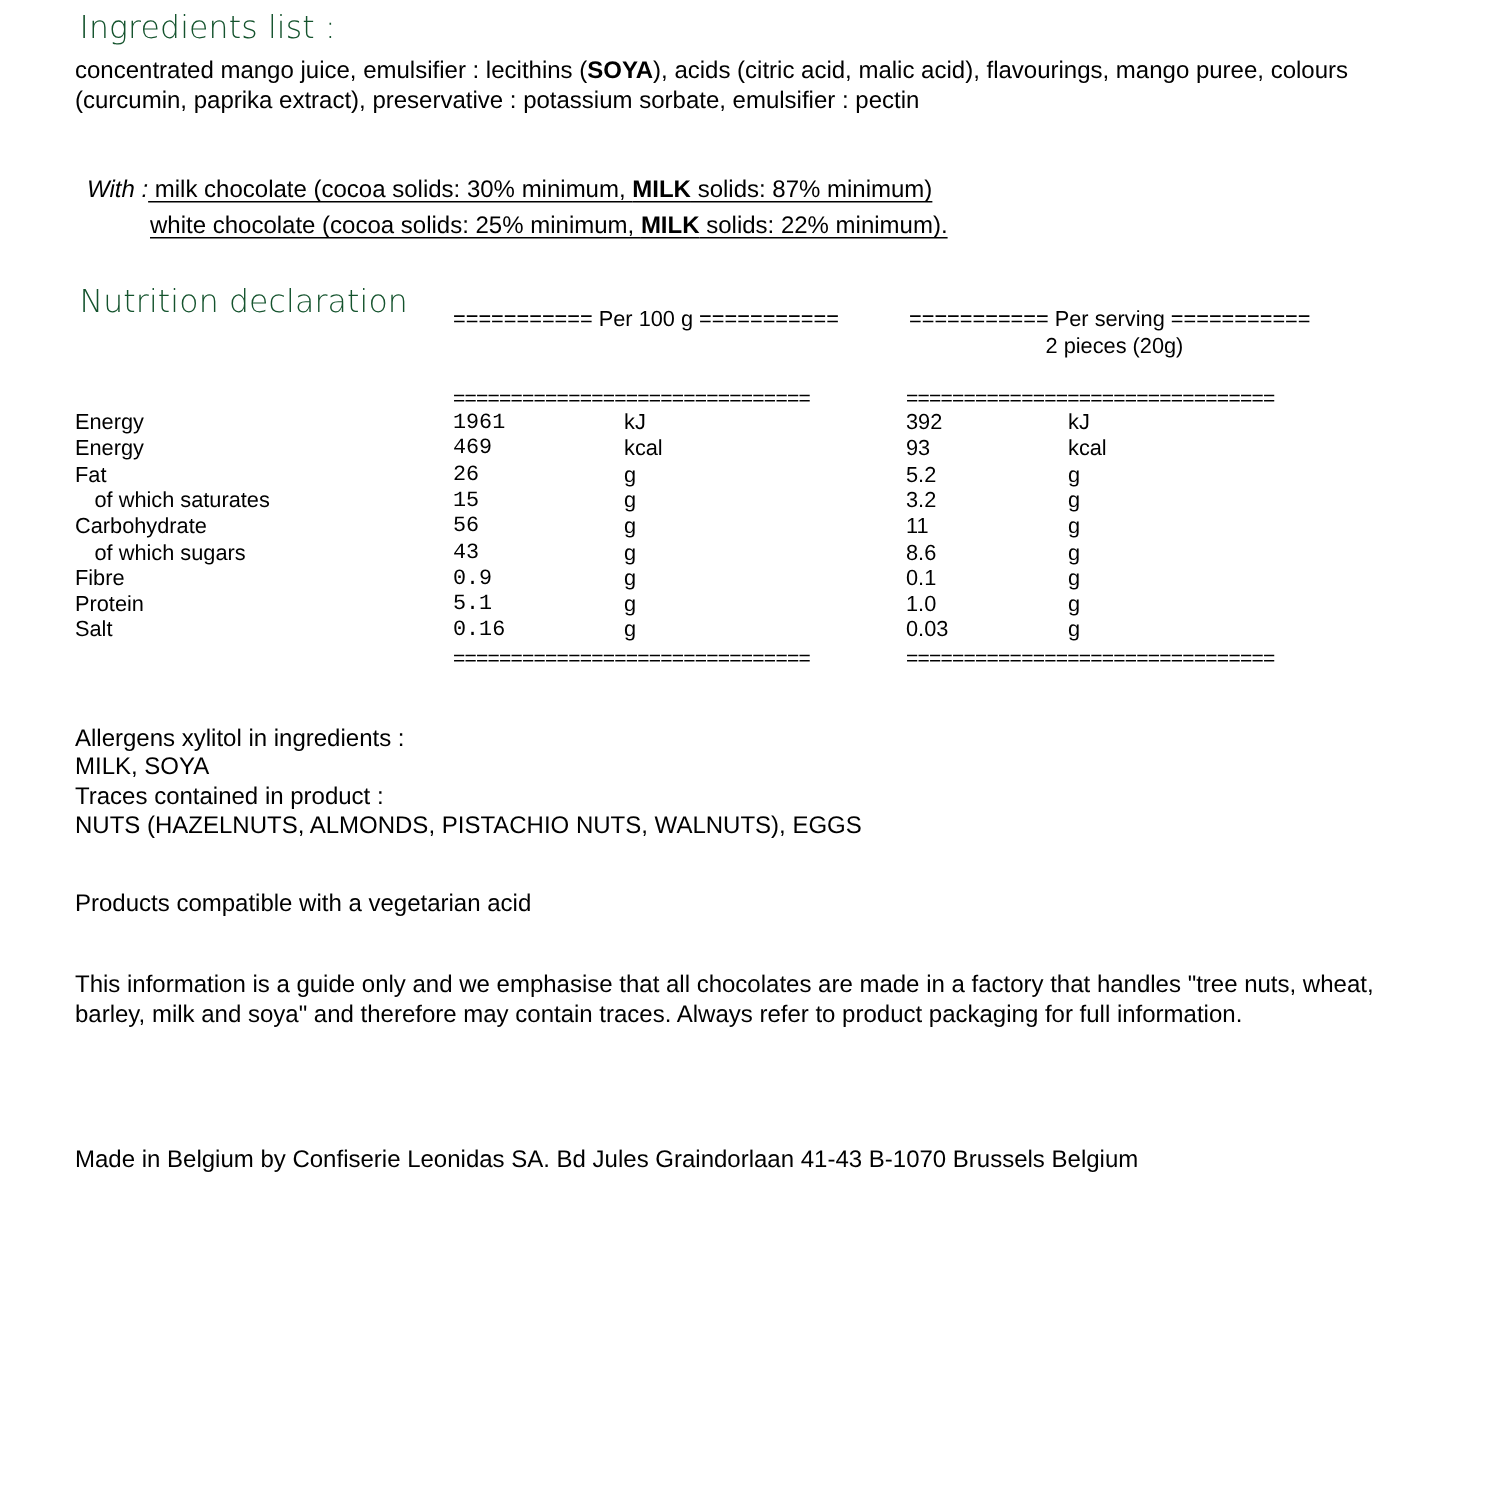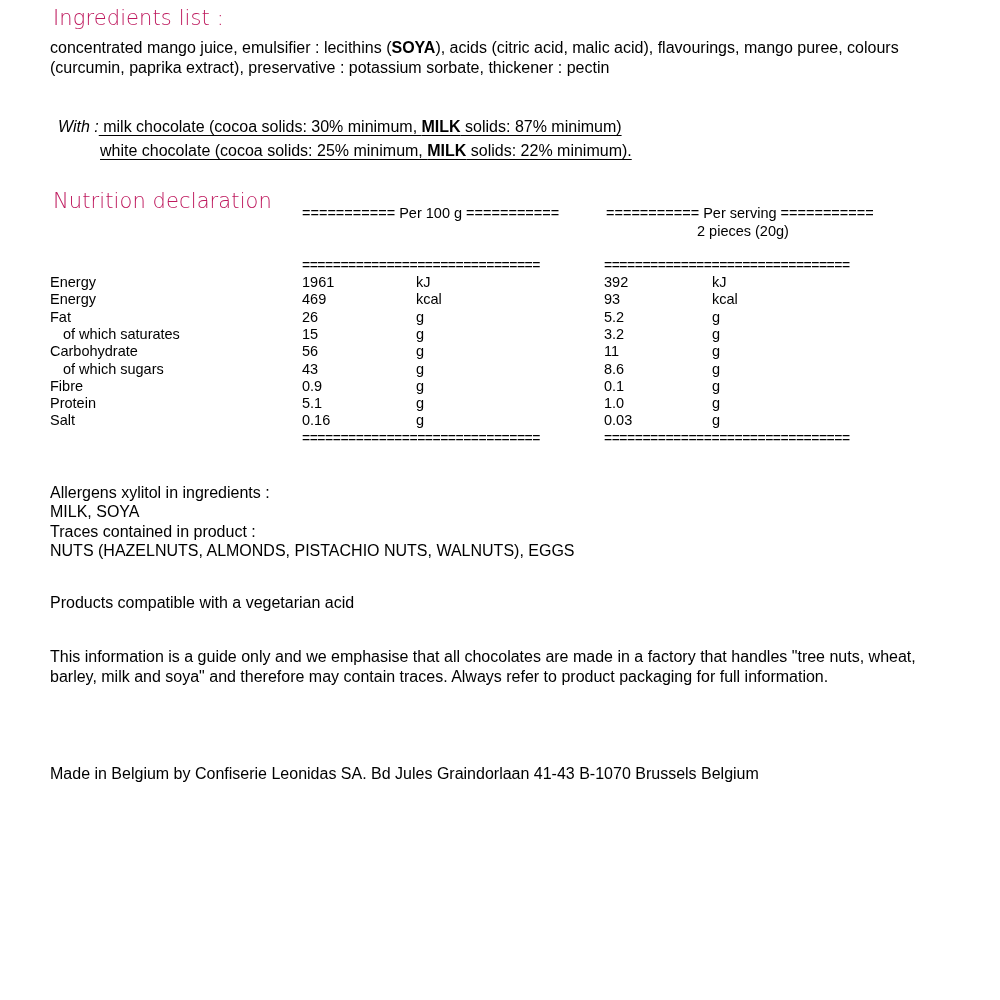--- a/index.html
+++ b/index.html
@@ -3,45 +3,45 @@
   <meta charset="utf-8">
   <style>
     html, body { margin: 0; padding: 0; background: #ffffff; }
     body {
       width: 1000px; height: 1000px; position: relative; overflow: hidden;
       font-family: "Liberation Sans", sans-serif; color: #000;
     }
     .abs { position: absolute; }
     .heading {
       font-family: "DejaVu Sans", sans-serif; font-weight: 300;
-      font-size: 21px; color: #be185d; letter-spacing: 0.1px;
+      font-size: 21px; color: #14532d; letter-spacing: 0.1px;
     }
     .para { font-size: 16px; line-height: 20px; }
     .para b { font-weight: bold; }
     .with-line { font-size: 16px; line-height: 23px; }
     .with-line .lead { font-style: italic; }
     .with-line .ul { text-decoration: underline; text-underline-offset: 3px; }
     .tbl { font-size: 14.5px; line-height: 17.3px; }
     .eq { font-size: 14px; line-height: 14px; letter-spacing: -0.5px; white-space: nowrap; overflow: hidden; }
     .row { position: absolute; white-space: nowrap; }
     .col-label { position: absolute; left: 50px; }
-    .col-v1 { position: absolute; left: 302px; }
+    .col-v1 { position: absolute; left: 302px; font-family: Liberation Mono, monospace; }
     .col-u1 { position: absolute; left: 416px; }
     .col-v2 { position: absolute; left: 604px; }
     .col-u2 { position: absolute; left: 712px; }
     .indent { padding-left: 13px; }
   </style>
 </head>
 <body>
 
 <div class="abs heading" style="left:53px; top:6px;">Ingredients list :</div>
 <div class="abs para" style="left:50px; top:38px; width:930px;">
   <div id="ing-lines">
       <div style="white-space: nowrap;"><span>concentrated mango juice, emulsifier : lecithins (</span><b>SOYA</b><span>), acids (citric acid, malic acid), flavourings, mango puree, colours</span></div>
-      <div style="white-space: nowrap;"><span>(curcumin, paprika extract), preservative : potassium sorbate, thickener : pectin</span></div>
+      <div style="white-space: nowrap;"><span>(curcumin, paprika extract), preservative : potassium sorbate, emulsifier : pectin</span></div>
     </div>
 </div>
 
 <div class="abs with-line" style="left:58px; top:115px; white-space:nowrap;">
   <span class="lead">With :</span><span class="ul"><span> milk chocolate (cocoa solids: 30% minimum, </span><b>MILK</b><span> solids: 87% minimum)</span></span>
 </div>
 <div class="abs with-line" style="left:100px; top:139px; white-space:nowrap;">
   <span class="ul"><span>white chocolate (cocoa solids: 25% minimum, </span><b>MILK</b><span> solids: 22% minimum).</span></span>
 </div>
 

